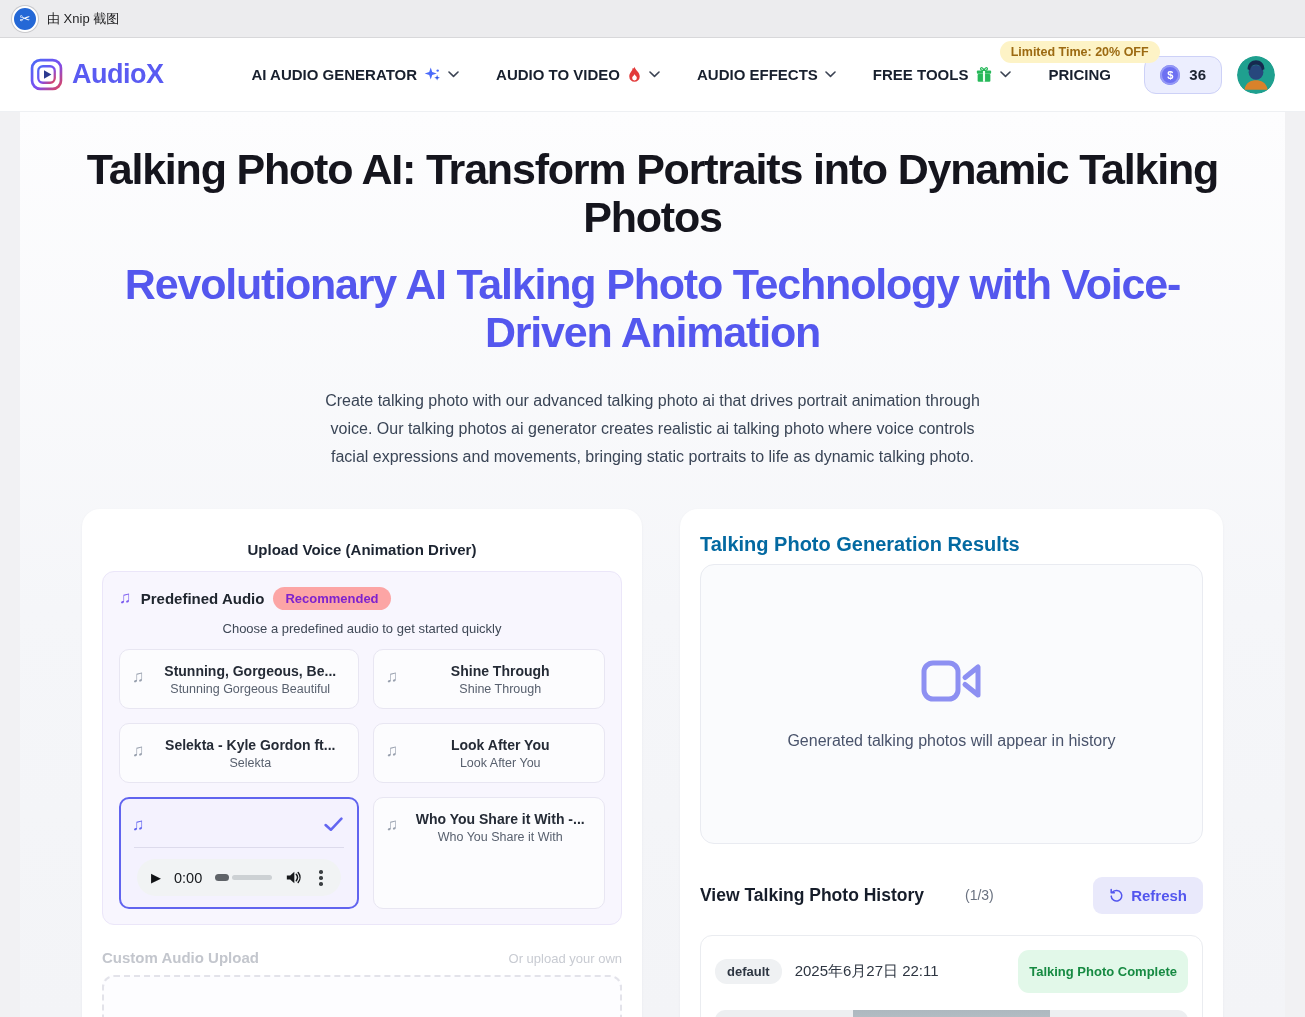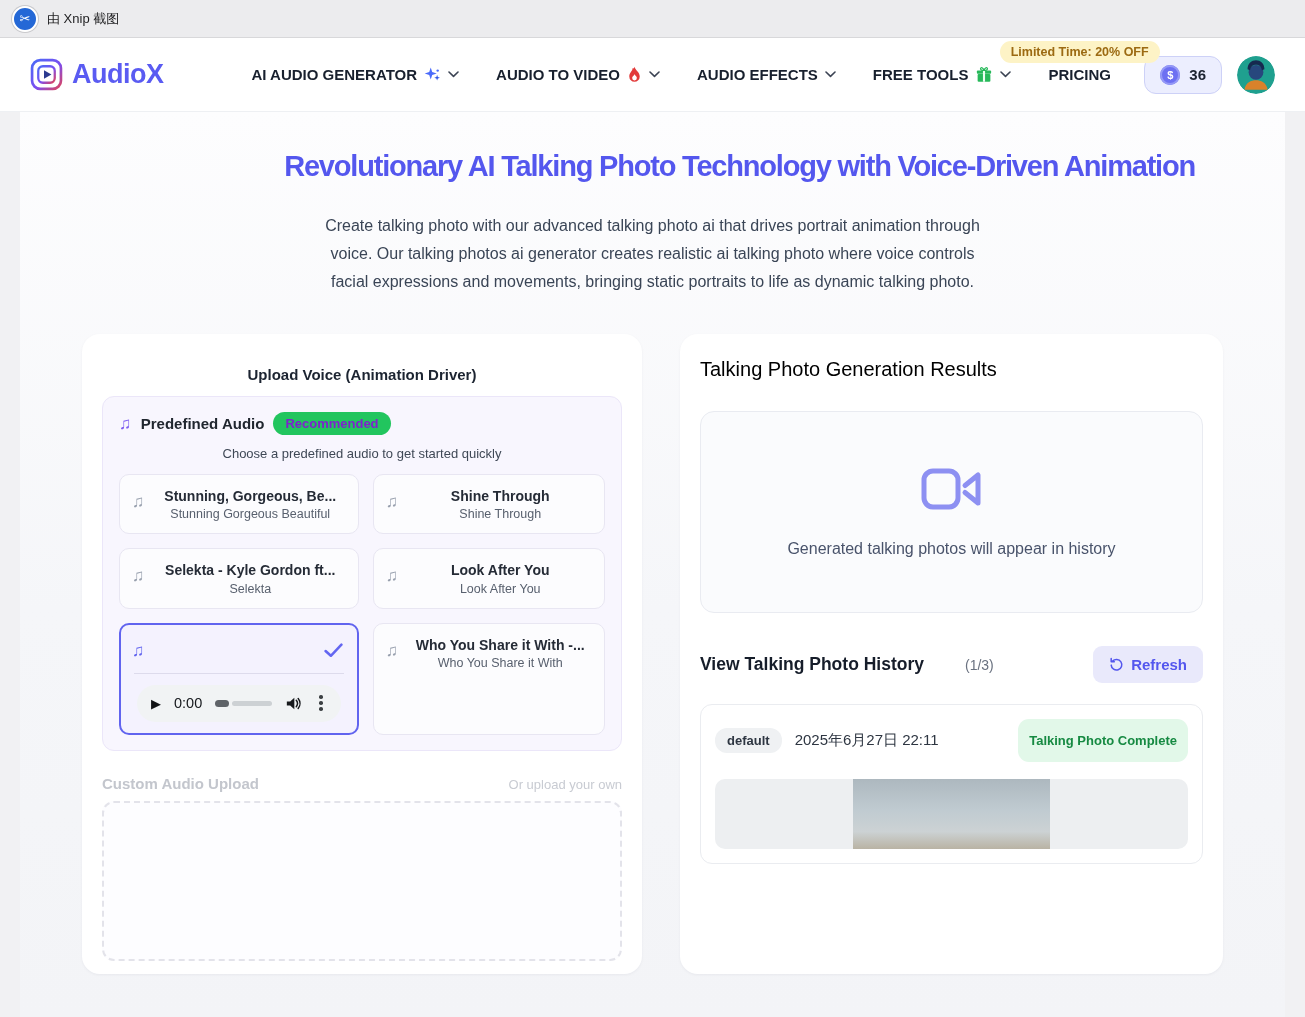--- a/index.html
+++ b/index.html
@@ -32,37 +32,37 @@
           box-shadow:inset 0 0 0 2px #9599f6; color:#fff; font-size:11px; font-weight:700;
           display:flex; align-items:center; justify-content:center; }
   .credits-num { font-size:15px; font-weight:600; color:#1c2330; }
   .avatar { width:38px; height:38px; border-radius:50%; overflow:hidden; cursor:pointer; }
 
   
   .page-body { margin:0 20px; height:905px; overflow:hidden; padding-top:34px;
                background:linear-gradient(180deg,#fdfdfe 0%,#f5f6f9 55%,#f3f4f7 100%); }
   .hero-title { text-align:center; font-size:43px; font-weight:800; color:#15151d;
                 letter-spacing:-1.2px; line-height:1.11; max-width:1165px; margin:0 auto; }
-  .hero-sub { text-align:right; font-size:29px; font-weight:800; color:#5457ee;
-              letter-spacing:-1.2px; line-height:1.11; max-width:1085px; margin:4px auto 0; }
+  .hero-sub { text-align:center; font-size:43px; font-weight:800; color:#5457ee;
+              letter-spacing:-1.2px; line-height:1.11; max-width:1085px; margin:20px auto 0; }
   .hero-desc { text-align:center; font-size:16px; color:#3a4556; line-height:1.75;
                max-width:678px; margin:30px auto 0; }
 
   .panels { display:flex; gap:38px; padding:0 62px; margin-top:38px; align-items:flex-start; }
   .panel { background:#fff; border-radius:18px; box-shadow:0 1px 3px rgba(25,25,50,0.05); }
   .panel-left { width:560px; padding:26px 20px; height:640px; }
   .panel-right { flex:1; padding:24px 20px; height:640px; }
 
   
   .panel-title { text-align:center; font-size:15px; font-weight:700; color:#1c2431; margin-bottom:13px;margin-top:6px; }
   .predefined-card { background:#f8f6fe; border:1px solid #ebe6f9; border-radius:12px; padding:15px 16px; }
   .pc-header { display:flex; align-items:center; gap:9px; }
   .note-ico { color:#7c5cf0; font-size:17px; }
   .pc-title { font-size:15px; font-weight:700; color:#20262f; }
-  .badge-rec { background:#22c55e; color:#7e22ce; font-size:13px; font-weight:600;
+  .badge-rec { background:#fca5a5; color:#7e22ce; font-size:13px; font-weight:600;
                padding:4px 12px; border-radius:12px; }
   .pc-hint { text-align:center; font-size:13px; color:#3f4856; margin:11px 0 13px; }
   .options-grid { display:grid; grid-template-columns:1fr 1fr; gap:14px; }
   .option-card { background:#fcfcfe; border:1px solid #e8e6f2; border-radius:10px;
                  padding:12px 12px; display:flex; gap:10px; align-items:flex-start;
                  position:relative; cursor:pointer; }
   .option-icon { color:#98a0ae; font-size:17px; margin-top:5px; }
   .option-text { flex:1; text-align:center; min-width:0; }
   .option-title { font-size:14px; font-weight:700; color:#252b36; line-height:1.3; white-space:nowrap; }
   .option-sub { font-size:12.5px; color:#58606e; margin-top:2px; white-space:nowrap; }
@@ -83,22 +83,22 @@
   .kebab span { width:3.5px; height:3.5px; border-radius:50%; background:#3c4043; }
 
   .custom-section { margin-top:24px; }
   .cu-row { display:flex; justify-content:space-between; align-items:baseline; }
   .cu-label { font-size:15px; font-weight:700; color:#c3c6cd; }
   .cu-hint { font-size:13px; color:#c8cbd2; }
   .cu-box { margin-top:9px; border:2px dashed #e3e3ea; border-radius:12px; height:160px;
             background:#fdfdff; display:flex; justify-content:center; cursor:pointer; }
 
   
-  .results-title { font-size:20px; font-weight:400; color:#000000; margin-bottom:30px; }
-  .empty-card { background:#fafbfd; border:1px solid #e9ebf1; border-radius:14px; height:202px;
+  .results-title { font-size:20px; font-weight:700; color:#0369a1; margin-bottom:8px; }
+  .empty-card { background:#fafbfd; border:1px solid #e9ebf1; border-radius:14px; height:280px;
                 display:flex; flex-direction:column; align-items:center; justify-content:center; gap:28px; }
   .empty-text { font-size:16px; color:#49536b; }
   .history-header { display:flex; align-items:center; margin-top:33px;gap:33px; }
   .history-title { font-size:17.5px; font-weight:800; color:#161d2a; }
   .history-count { font-size:14px; color:#6a7280; margin-left:8px; }
   .refresh-btn { margin-left:auto; background:#e9e9fb; color:#5356ee; font-size:15px;
                  font-weight:600; border:none; border-radius:9px; padding:10px 16px;
                  display:flex; align-items:center; gap:7px; cursor:pointer;
                  font-family:"Liberation Sans", sans-serif;justify-content:flex-end; }
   .history-card { margin-top:21px; border:1px solid #eaecf0; border-radius:12px; padding:14px; }
@@ -194,20 +194,21 @@
         <circle cx="18" cy="18" r="18" fill="#1fa08f"></circle>
         <path d="M7 32 c1-7 6.5-9 11-9 s10 2 11 9 Z" fill="#d9822b"></path>
         <circle cx="18" cy="15.5" r="7" fill="#27477d"></circle>
         <path d="M10 12.5 c0-5.5 4-8.5 8-8.5 s8 3 8 8.5 l-2.4 1 c-0.8-4-2.8-5.2-5.6-5.2 s-4.8 1.2-5.6 5.2 Z" fill="#16294f"></path>
       </svg>
     </div>
   </div>
 </nav>
 
 <div class="page-body">
+  <h1 class="hero-title">Talking Photo AI: Transform Portraits into Dynamic Talking Photos</h1>
   <h2 class="hero-sub">Revolutionary AI Talking Photo Technology with Voice-Driven Animation</h2>
   <p class="hero-desc">Create talking photo with our advanced talking photo ai that drives portrait animation through voice. Our talking photos ai generator creates realistic ai talking photo where voice controls facial expressions and movements, bringing static portraits to life as dynamic talking photo.</p>
 
   <div class="panels">
 
     <div class="panel panel-left">
       <div class="panel-title">Upload Voice (Animation Driver)</div>
 
       <div class="predefined-card">
         <div class="pc-header">

